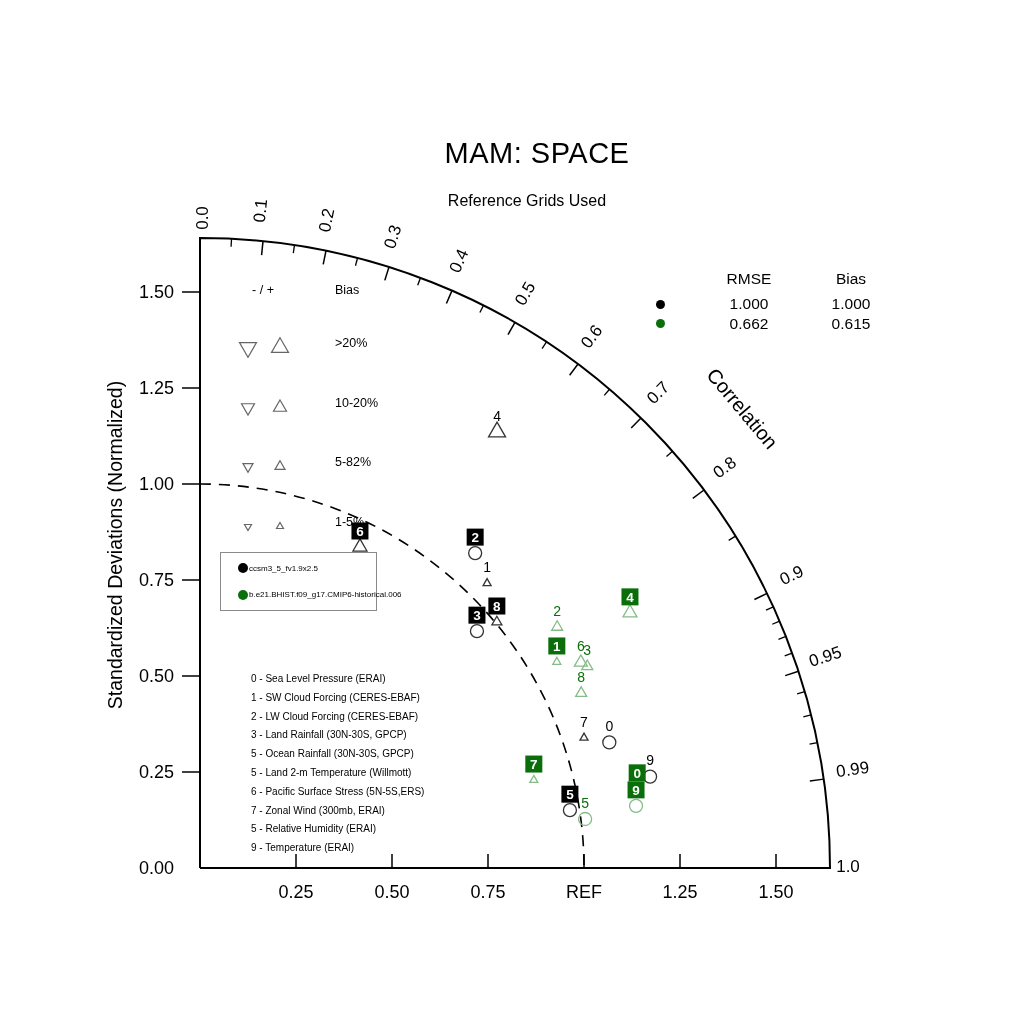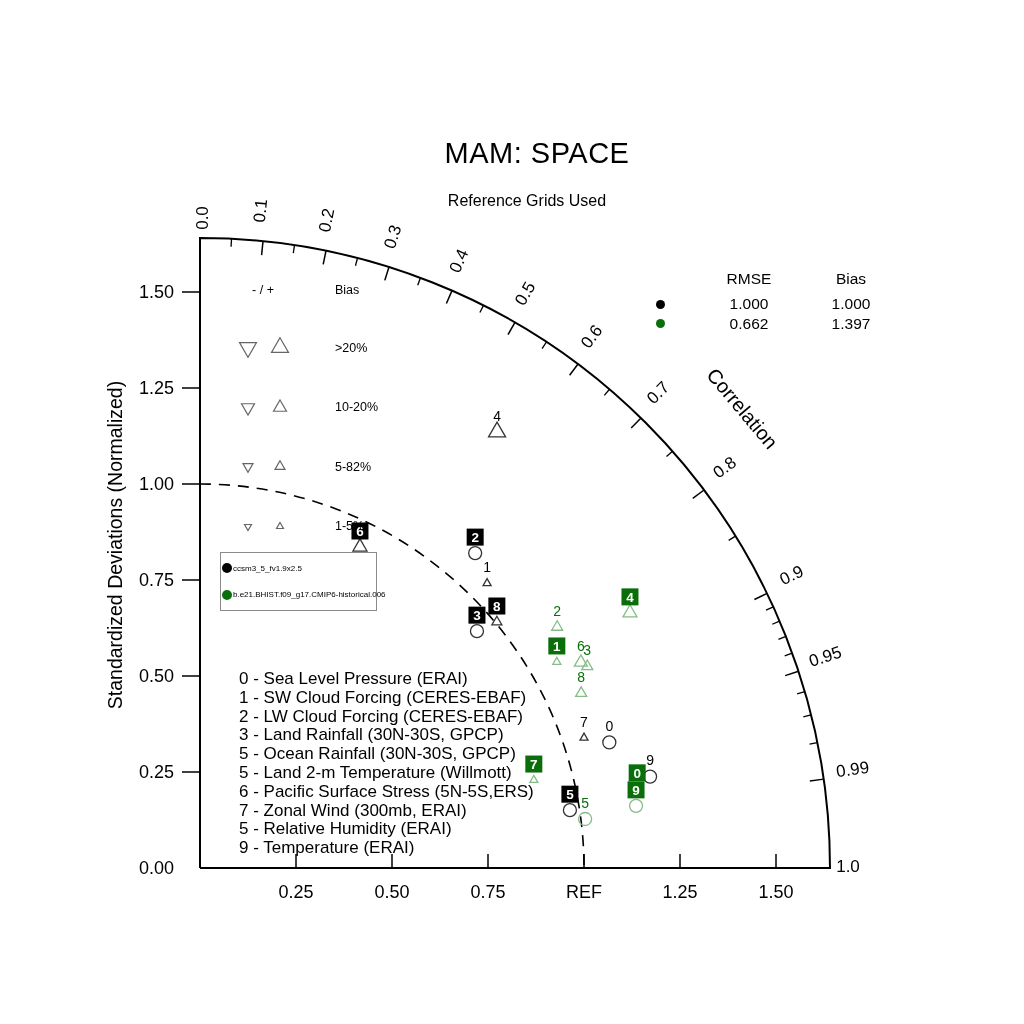--- a/index.html
+++ b/index.html
@@ -17,30 +17,30 @@
   .rl-row,.rl-header{display:flex;align-items:center;height:19.5px;gap:40px;}
   .rl-header{margin-bottom:6px;}
   .rl-dotcol{width:30px;display:flex;justify-content:flex-start;padding-left:8px;box-sizing:border-box;}
   .rl-col{width:62px;text-align:center;}
   .rl-dot{width:9px;height:9px;border-radius:50%;display:inline-block;}
   
   .bias-legend{position:absolute;left:228px;top:280px;font-size:12.5px;}
   .bl-header{display:flex;height:20px;align-items:center;margin-bottom:3px;}
   .bl-h1{width:70px;text-align:center;}
   .bl-h2{padding-left:37px;}
-  .bl-row{display:flex;align-items:center;height:23.5px;margin-top:36px;}
+  .bl-row{display:flex;align-items:flex-start;height:23.5px;margin-top:36px;}
   .bl-label{padding-left:37px;}
   
   .model-legend{position:absolute;left:220px;top:552px;width:157px;height:59px;
                 border:1px solid #8a8a8a;background:#fff;display:flex;flex-direction:column;
-                justify-content:space-around;padding:2px 0;box-sizing:border-box;}
+                justify-content:space-around;padding:2px 16px;box-sizing:border-box;}
   .ml-row{display:flex;align-items:center;font-size:8px;white-space:nowrap;}
   .ml-dot{width:10px;height:10px;border-radius:50%;margin-left:1px;margin-right:1px;flex:0 0 auto;}
   
-  .var-list{position:absolute;left:239px;top:670px;font-size:17px;line-height:18.8px;white-space:nowrap;}
+  .var-list{position:absolute;left:251px;top:670px;font-size:10px;line-height:18.8px;white-space:nowrap;}
   .corr-title{font-size:20px;}
   text{font-family:"Liberation Sans",sans-serif;}
 </style>
 </head>
 <body>
 
 <div class="canvas">
 
   <div class="title">MAM: SPACE</div>
   <div class="subtitle">Reference Grids Used</div>
@@ -178,21 +178,21 @@
             <span class="rl-dot" style="background: rgb(0, 0, 0);"></span>
           </span>
           <span class="rl-col">1.000</span>
           <span class="rl-col">1.000</span>
         </div>
         <div class="rl-row">
           <span class="rl-dotcol">
             <span class="rl-dot" style="background: rgb(10, 110, 10);"></span>
           </span>
           <span class="rl-col">0.662</span>
-          <span class="rl-col">1.397</span>
+          <span class="rl-col">0.615</span>
         </div>
       </div>
   </div>
 
   <div class="bias-legend">
     <div class="bl-header">
       <span class="bl-h1">- / +</span>
       <span class="bl-h2">Bias</span>
     </div>
     <div id="biasRows">

